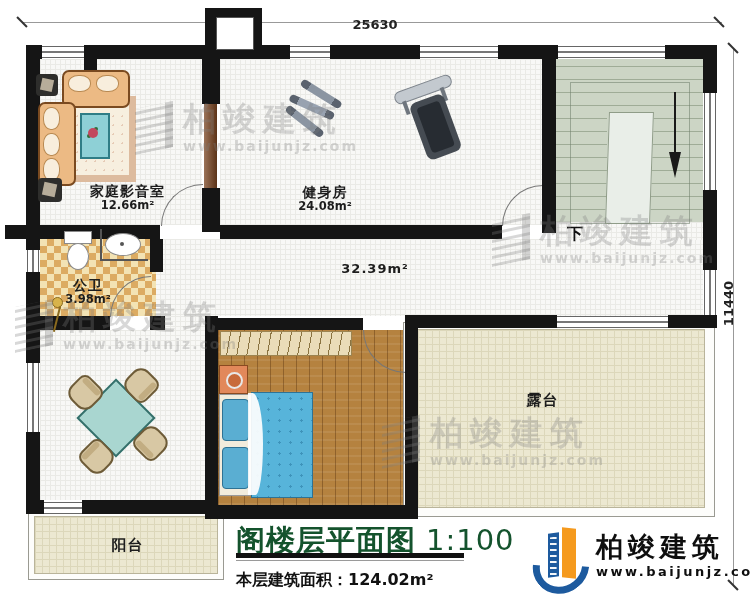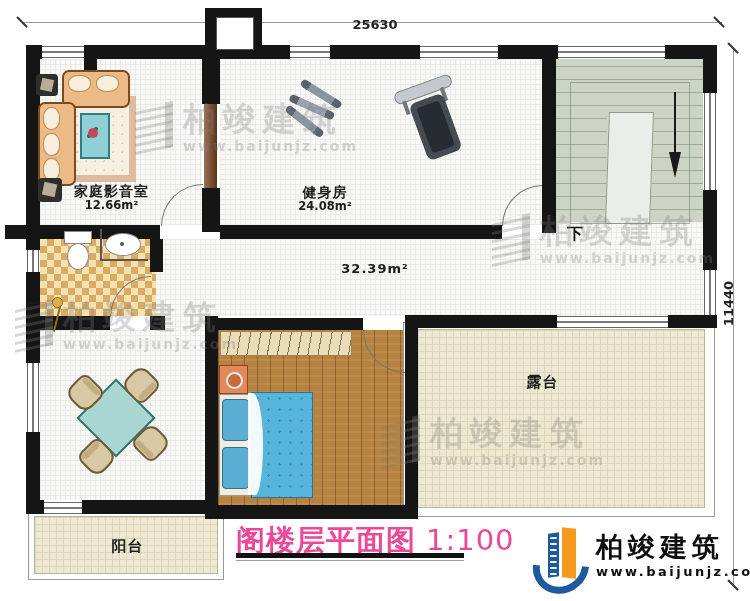--- a/index.html
+++ b/index.html
@@ -62,21 +62,21 @@
   .nightstand i{position:absolute;left:6px;top:6px;width:13px;height:13px;border:2px solid #e8e8e8;border-radius:50%;background:#c86a3a;display:block;}
   .wardrobe{position:absolute;background:#eadcb8;border:1px solid #9c8450;
     background-image:repeating-linear-gradient(100deg,transparent 0 9px,#8a7340 9px 10px);}
   .equip{position:absolute;}
   
   .stair-panel{position:absolute;background:#e9eee8;border:1px solid #8f9c88;transform:skewX(-2deg);}
   .arrow-line{position:absolute;width:2px;background:#1a1a1a;}
   .arrow-head{position:absolute;width:0;height:0;border-left:6px solid transparent;border-right:6px solid transparent;border-top:26px solid #1a1a1a;}
   .under-label{position:absolute;font-size:16px;font-weight:bold;color:#111;}
   
-  .tb-title{position:absolute;font-size:29px;font-weight:bold;color:#ec4899;letter-spacing:1px;white-space:nowrap;}
+  .tb-title{position:absolute;font-size:29px;font-weight:bold;color:#14532d;letter-spacing:1px;white-space:nowrap;}
   .tb-scale{font-weight:400;margin-left:10px;}
   .tb-rule{position:absolute;background:#111;height:5px;}
   .tb-rule2{position:absolute;background:#9a9a9a;height:1px;}
   .tb-area{position:absolute;font-size:16px;font-weight:bold;color:#111;white-space:nowrap;}
   
   .logo{position:absolute;display:flex;align-items:center;gap:8px;}
   .logo-icon{position:relative;width:52px;height:58px;}
   .logo-swoosh{position:absolute;left:-4px;top:12px;width:44px;height:40px;border:7px solid transparent;
     border-left-color:#1d5a9e;border-bottom-color:#1d5a9e;border-radius:50%;transform:rotate(-40deg);}
   .logo-tower-b{position:absolute;left:12px;top:6px;width:11px;height:44px;background:#1d5a9e;transform:skewY(-8deg);
@@ -246,36 +246,40 @@
     </div>
   <div class="nightstand" style="left:219px;top:463px;">
       <i></i>
     </div>
   <div class="bed-head" style="left:219px;top:394px;width:32px;height:100px;"></div>
   <div class="bed-pillow" style="left:222px;top:399px;width:25px;height:40px;"></div>
   <div class="bed-pillow" style="left:222px;top:447px;width:25px;height:40px;"></div>
   <div class="bed-mattress" style="left:251px;top:392px;width:60px;height:104px;"></div>
   <div class="sheet" style="left:248px;top:393px;width:15px;height:102px;"></div>
 
-  <div class="room-label" style="left:44px;top:183px;width:135px;">
+  <div class="room-label" style="left:60px;top:183px;width:135px;">
     <div class="nm">家庭影音室</div>
     <div class="ar">12.66m²</div>
   </div>
   <div class="room-label" style="left:260px;top:184px;width:130px;">
     <div class="nm">健身房</div>
     <div class="ar">24.08m²</div>
   </div>
+  <div class="room-label" style="left:42px;top:277px;width:92px;">
+    <div class="nm">公卫</div>
+    <div class="ar">3.98m²</div>
+  </div>
   <div class="room-label" style="left:330px;top:262px;width:90px;">
     <div class="nm" style="font-size:13px;">32.39m²</div>
   </div>
-  <div class="room-label" style="left:505px;top:374px;width:75px;text-align:center;">
+  <div class="room-label" style="left:505px;top:392px;width:75px;text-align:center;">
     <div class="nm" style="font-size:15px;">露台</div>
   </div>
   <div class="room-label" style="left:90px;top:538px;width:75px;">
-    <div class="nm" style="font-size:15px;">阳台</div>
+    <div class="nm" style="font-size:15px;font-family:Liberation Mono, monospace;">阳台</div>
   </div>
 
   <div class="wm" style="left:135px;top:102px;">
     <div class="wm-icon"></div>
     <div>
         <div class="wm-brand">柏竣建筑</div>
          <div class="wm-url">www.baijunjz.com</div>
       </div>
   </div>
   <div class="wm" style="left:492px;top:214px;">
@@ -298,20 +302,23 @@
         <div class="wm-brand">柏竣建筑</div>
          <div class="wm-url">www.baijunjz.com</div>
       </div>
   </div>
 
   <div class="tb-title" style="left:236px;top:521px;">
     <span>阁楼层平面图</span><span class="tb-scale">1:100</span>
   </div>
   <div class="tb-rule" style="left:236px;top:553px;width:228px;"></div>
   <div class="tb-rule2" style="left:236px;top:560px;width:228px;"></div>
+  <div class="tb-area" style="left:236px;top:570px;">
+    <span>本层建筑面积：</span><span>124.02m²</span>
+  </div>
 
   <div class="logo" style="left:536px;top:527px;">
     <div class="logo-icon">
       <div class="logo-swoosh"></div>
       <div class="logo-tower-b"></div>
       <div class="logo-tower-o"></div>
     </div>
     <div>
       <div class="logo-name">柏竣建筑</div>
       <div class="logo-url">www.baijunjz.com</div>

